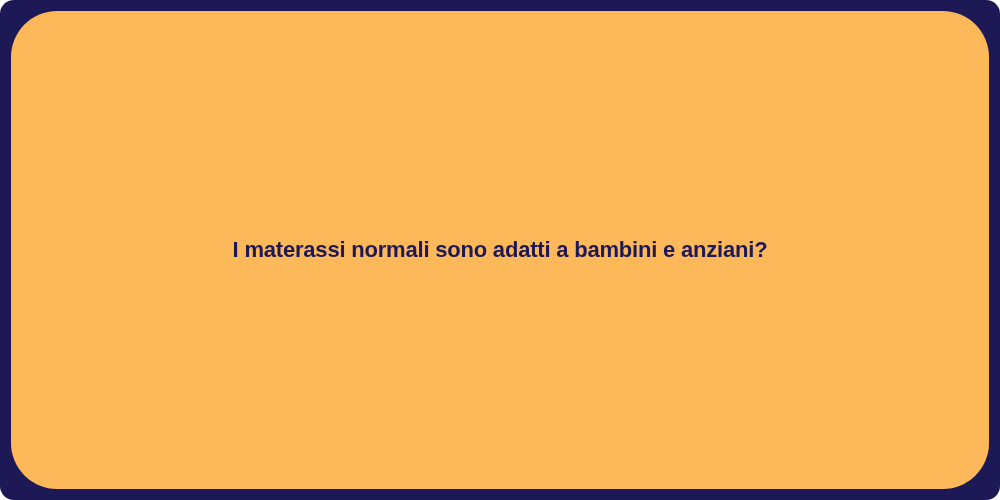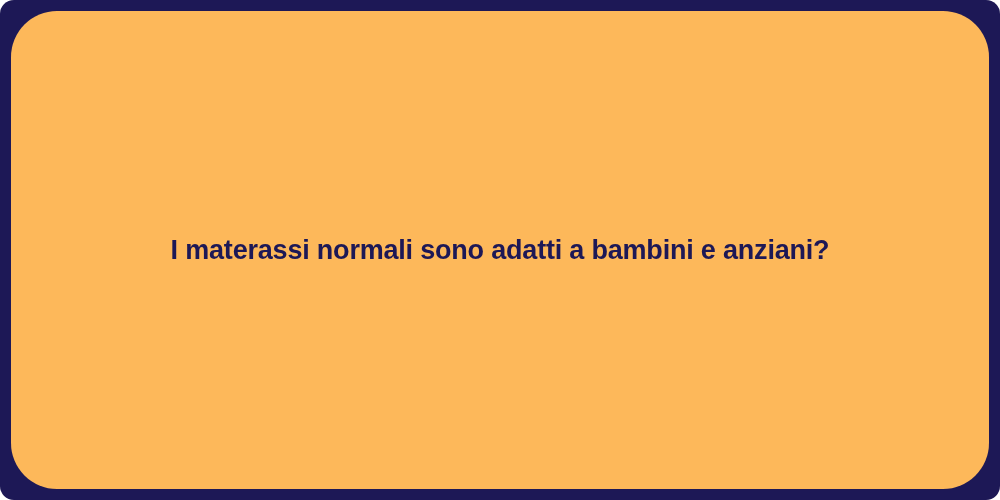--- a/index.html
+++ b/index.html
@@ -36,21 +36,21 @@
     align-items: center;
     justify-content: center;
     padding: 0 40px;
     box-sizing: border-box;
   }
 
   .question-heading {
     margin: 0;
     color: #1d1856;
     font-family: "Liberation Sans", sans-serif;
-    font-size: 27px;
+    font-size: 22px;
     font-weight: bold;
     letter-spacing: -0.2px;
     line-height: 1.35;
     text-align: center;
     white-space: nowrap;
   }
 </style>
 </head>
 <body>
 

